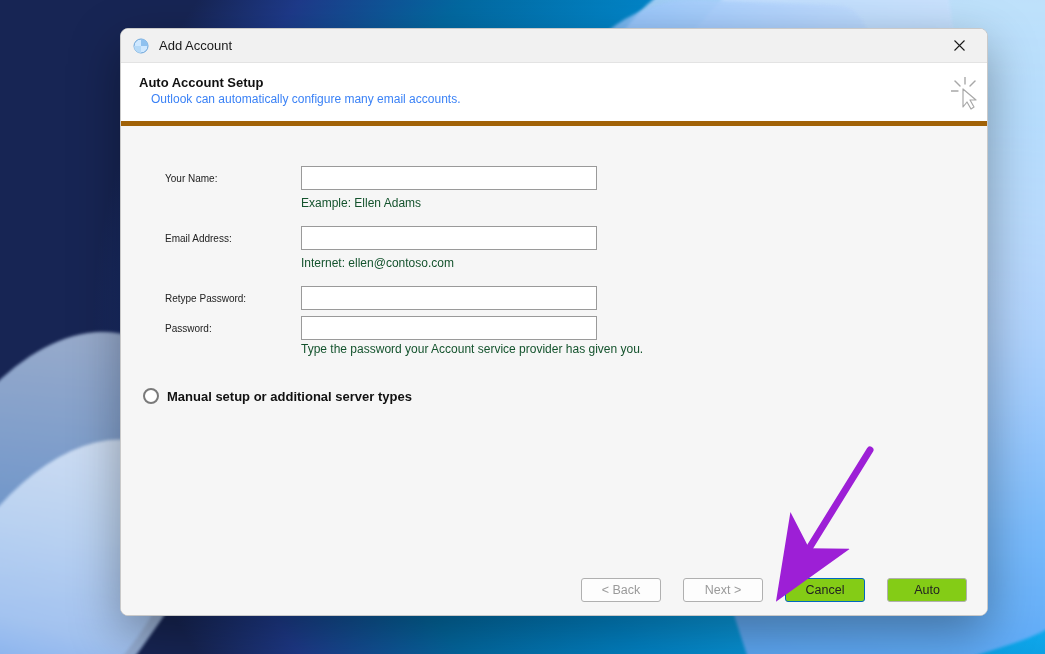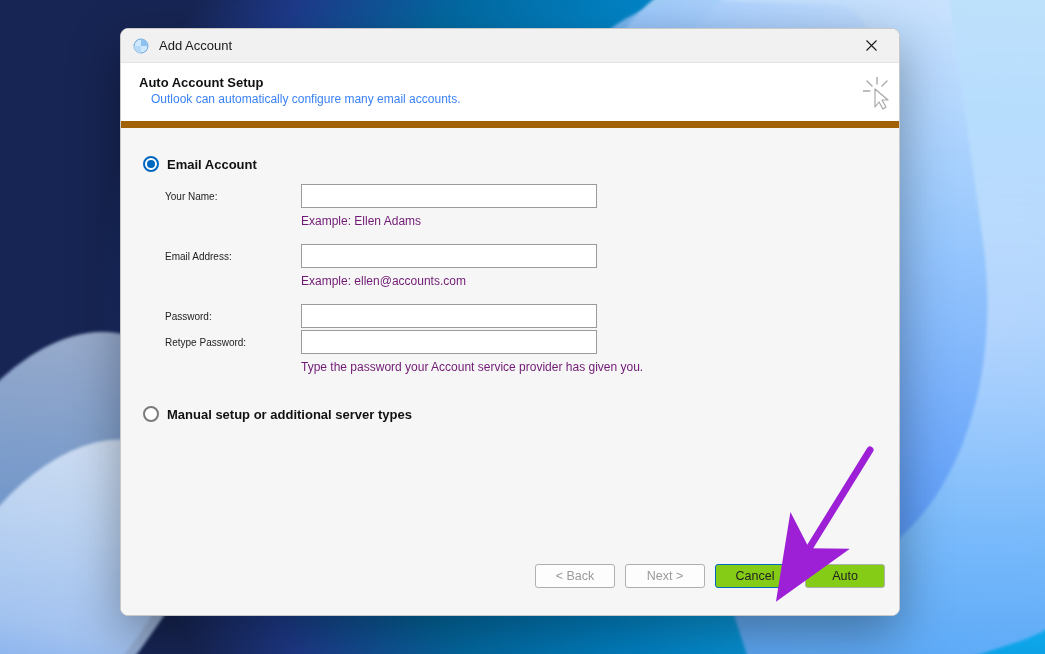--- a/index.html
+++ b/index.html
@@ -28,21 +28,21 @@
     .p2 { width: 420px; height: 620px; right: 60px; top: -40px; background: linear-gradient(200deg, #dbeafe 0%, #93c5fd 40%, #3b82f6 100%); transform: rotate(-8deg); }
     .p3 { width: 360px; height: 560px; right: 180px; top: 0px; background: linear-gradient(200deg, #bfdbfe 0%, #60a5fa 40%, #1d4ed8 100%); transform: rotate(2deg); opacity: 0.8; }
     .p4 { width: 260px; height: 420px; left: -80px; top: 320px; background: linear-gradient(160deg, #dbeafe 0%, #93c5fd 50%, #2563eb 100%); transform: rotate(25deg); opacity: 0.7; }
     .p5 { width: 200px; height: 340px; left: -40px; top: 420px; background: linear-gradient(160deg, #eff6ff 0%, #bfdbfe 60%, #60a5fa 100%); transform: rotate(35deg); opacity: 0.75; }
 
     
     .dialog {
       position: absolute;
       left: 120px;
       top: 28px;
-      width: 780px;
+      width: 868px;
       height: 588px;
       background: #ffffff;
       border: 1px solid #c9c9c9;
       border-radius: 8px;
       box-shadow: 0 18px 50px rgba(0,0,0,0.35);
       display: flex;
       flex-direction: column;
       overflow: hidden;
     }
     .title-bar {
@@ -64,21 +64,21 @@
     }
     .close-btn {
       width: 40px; height: 28px;
       display: flex; align-items: center; justify-content: center;
       color: #1a1a1a;
       border-radius: 4px;
     }
 
     .header-panel {
       padding: 12px 4px 10px 18px;
-      border-bottom: 7px solid #a16207;
+      border-bottom: 5px solid #a16207;
       background: #ffffff;
       display: flex;
       align-items: flex-start;
     }
     .header-text { flex: 1; }
     .header-title {
       font-size: 13px;
       font-weight: 700;
       color: #111;
     }
@@ -133,30 +133,31 @@
       width: 100%;
     }
     .hint-row {
       display: grid;
       grid-template-columns: 128px auto;
       column-gap: 8px;
       margin-bottom: 16px;
       margin-top: 2px;
     }
     .hint-row.last { margin-bottom: 6px; }
-    .hint-text { font-size: 12px; color: #701a75; grid-column: 2; }
+    .hint-text { font-size: 12px; color: #14532d; grid-column: 2; }
 
     .footer {
       height: 52px;
       background: #f6f6f6;
       border-top: 1px solid #f6f6f6;
       display: flex;
+      align-items: center;
       justify-content: flex-end;
-      padding: 0 14px;
-      gap: 10px;
+      padding: 0 20px;
+      gap: 22px;
     }
     .btn {
       min-width: 80px;
       height: 24px;
       font-size: 12.5px;
       font-family: inherit;
       background: #84cc16;
       border: 1px solid #b0b0b0;
       border-radius: 3px;
       padding: 0 12px;
@@ -215,53 +216,47 @@
           <line x1="24" y1="4" x2="19" y2="9"></line>
           <line x1="0" y1="14" x2="7" y2="14"></line>
         </g>
         <path d="M12 12 L12 30 L16 25 L20 32 L23 30 L19 23 L25 23 Z" fill="#ffffff" stroke="#a8a8a8" stroke-width="1.2" stroke-linejoin="round"></path>
       </svg>
     </div>
   </div>
 
   <div class="body-panel">
 
-    <div class="radio-row">
-      <div class="radio-outer">
-        <div class="radio-inner"></div>
-      </div>
-      <div class="radio-label">Email Account</div>
-    </div>
 
     <div class="form-grid">
 
       <div class="form-row">
         <div class="form-label">Your Name:</div>
         <input class="text-input" type="text" value="" style="">
       </div>
       <div class="hint-row">
         <div></div>
         <div class="hint-text">Example: Ellen Adams</div>
       </div>
 
       <div class="form-row">
         <div class="form-label">Email Address:</div>
         <input class="text-input" type="text" value="" style="">
       </div>
       <div class="hint-row">
         <div></div>
-        <div class="hint-text">Example: ellen@accounts.com</div>
-      </div>
-
+        <div class="hint-text">Internet: ellen@contoso.com</div>
+      </div>
+
+      <div class="form-row">
+        <div class="form-label">Retype Password:</div>
+        <input class="text-input" type="password" value="" style="">
+      </div>
       <div class="form-row tight">
         <div class="form-label">Password:</div>
-        <input class="text-input" type="password" value="" style="">
-      </div>
-      <div class="form-row">
-        <div class="form-label">Retype Password:</div>
         <input class="text-input" type="password" value="" style="">
       </div>
       <div class="hint-row last">
         <div></div>
         <div class="hint-text">Type the password your Account service provider has given you.</div>
       </div>
 
     </div>
 
     <div class="radio-row second">

